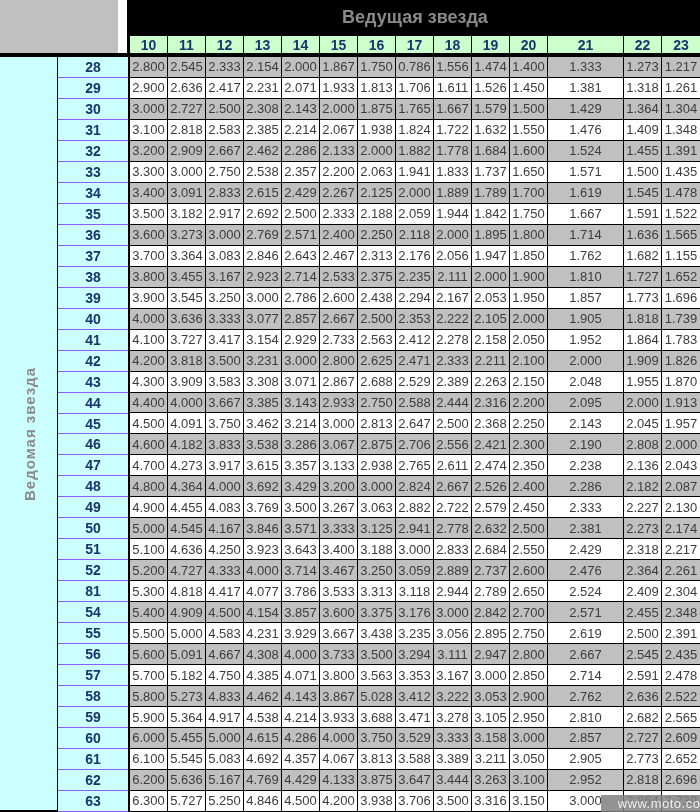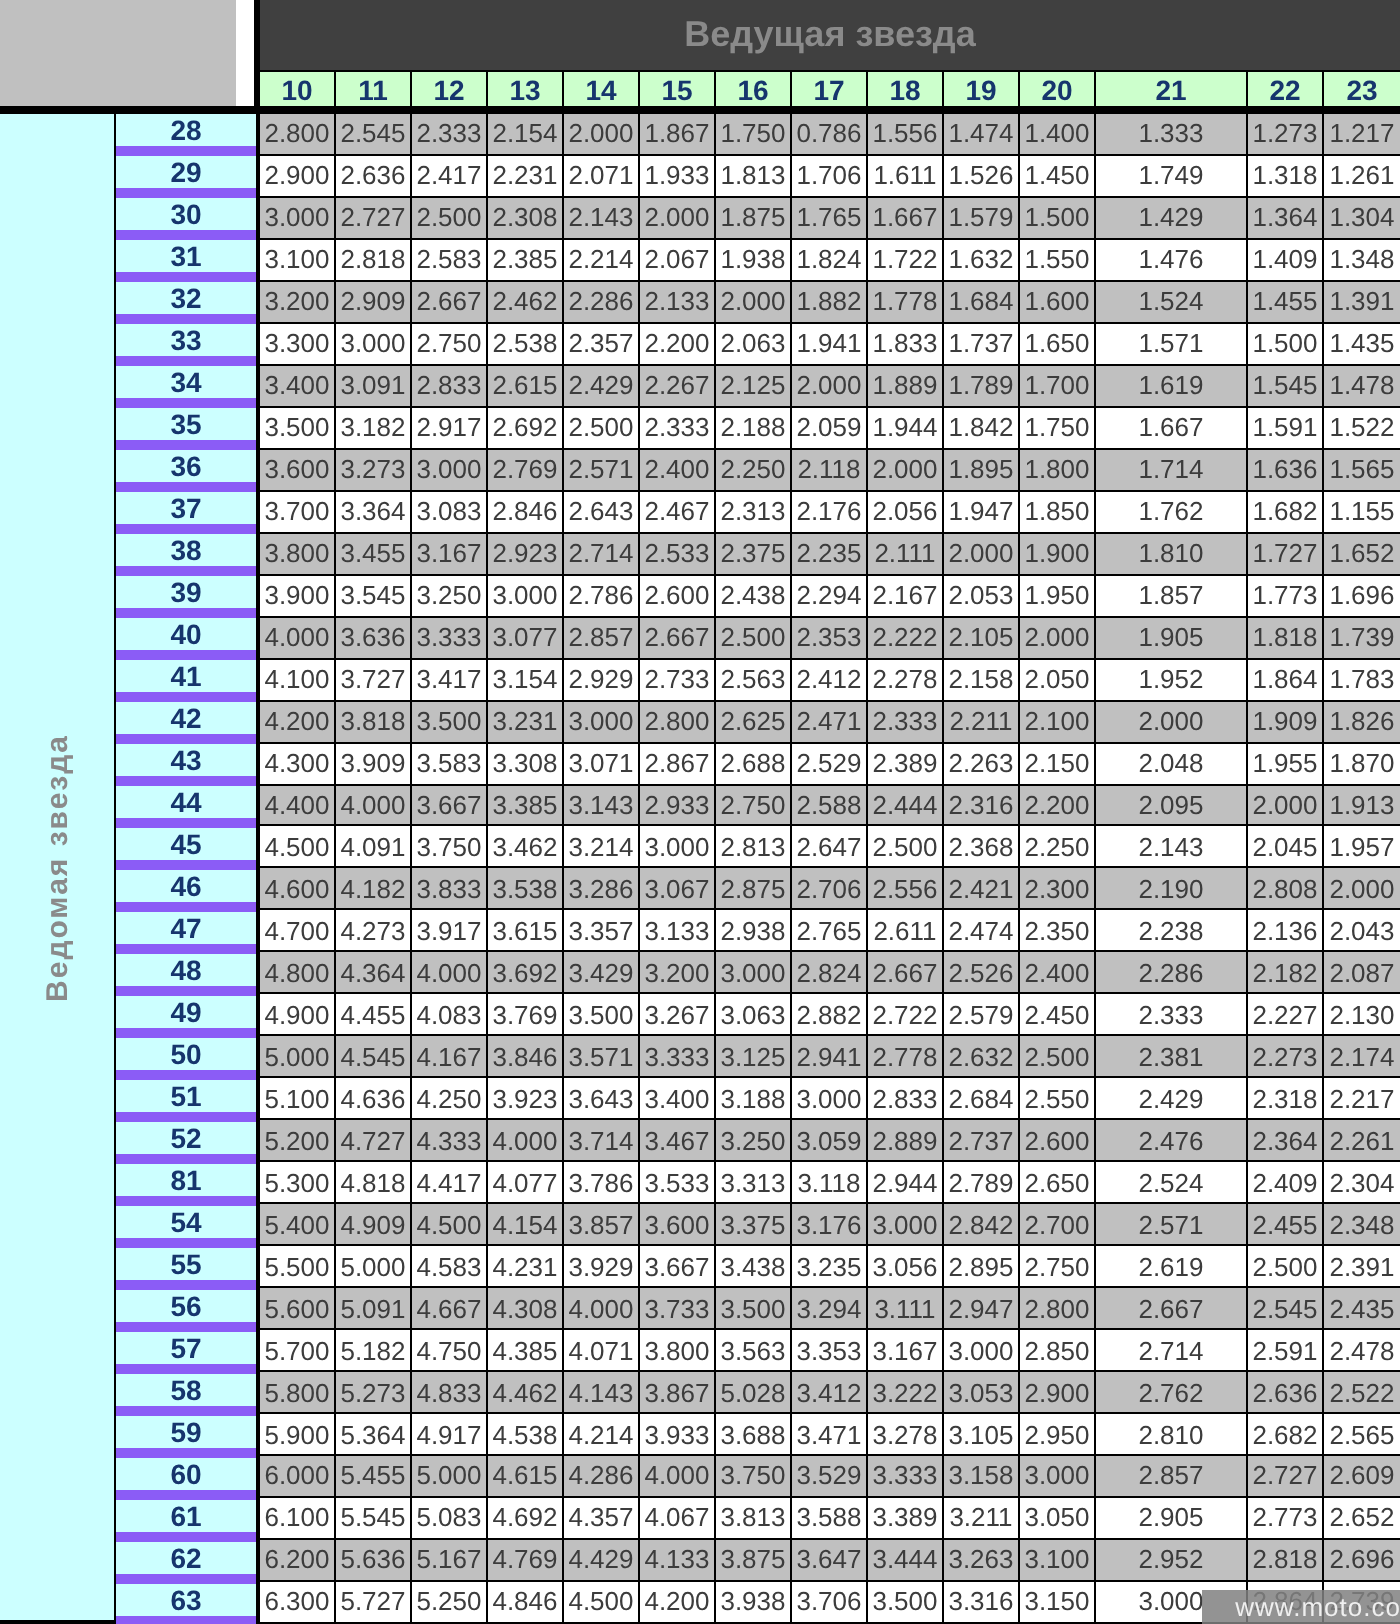--- a/index.html
+++ b/index.html
@@ -1,36 +1,36 @@
 <!DOCTYPE html>
 <html><head>
 <meta charset="utf-8">
 <style>
   html,body{margin:0;padding:0;background:#fff;}
   #app{position:relative;width:700px;height:812px;overflow:hidden;background:#fff;
        font-family:"Liberation Sans",sans-serif;}
   .corner{position:absolute;left:0;top:0;width:118px;height:53px;background:#c0c0c0;}
   .vline{position:absolute;left:127px;top:0;width:3px;height:812px;background:#000;}
   .hline{position:absolute;left:0;top:53px;width:700px;height:4px;background:#000;}
-  .title{position:absolute;left:130px;top:0;width:570px;height:36px;background:#404040;
+  .title{position:absolute;left:130px;top:0;width:570px;height:36px;background:#000000;
          border-bottom:1px solid #000;box-sizing:border-box;display:flex;align-items:center;
          justify-content:center;color:#8a8a8a;font-weight:bold;font-size:18px;}
   .cols14{display:grid;grid-template-columns:repeat(11,1fr) 2fr 1fr 1fr;}
   .colheads{position:absolute;left:130px;top:36px;width:570px;height:17px;background:#ccffcc;}
   .colhead{border-right:1px solid #000;box-sizing:border-box;display:flex;align-items:center;
            justify-content:center;font-weight:bold;font-size:14px;color:#16356d;}
   .colhead:last-child{border-right:none;}
   .sidecol{position:absolute;left:0;top:57px;width:57px;height:755px;background:#ccffff;
            border-bottom:2px solid #000;box-sizing:border-box;}
   .sidelabel{position:absolute;left:50%;top:50%;transform:translate(-50%,-50%) rotate(-90deg);
              white-space:nowrap;color:#8a8a8a;font-weight:bold;font-size:15px;letter-spacing:1px;}
   .rowheads{position:absolute;left:57px;top:57px;width:71px;height:755px;background:#ccffff;
             border-left:1px solid #000;box-sizing:border-box;display:grid;
             grid-template-rows:repeat(36,1fr);}
-  .rowhead{border-bottom:5px solid #8b5cf6;box-sizing:border-box;display:flex;align-items:center;
+  .rowhead{border-bottom:1px solid #8b5cf6;box-sizing:border-box;display:flex;align-items:center;
            justify-content:center;font-weight:bold;font-size:14px;color:#16356d;}
   .grid{position:absolute;left:130px;top:57px;width:570px;height:623px;grid-auto-rows:20.97px;}
   .cell{border-right:1px solid #000;border-bottom:1px solid #000;box-sizing:border-box;
         display:flex;align-items:center;justify-content:center;font-size:13px;color:#3c3c3c;}
   .cell:nth-child(14n){border-right:none;}
   .cell.gray{background:#c0c0c0;}
   .cell.white{background:#ffffff;}
   .watermark{position:absolute;left:553px;top:795px;width:147px;height:17px;
              background:rgba(128,128,128,0.85);color:#efefef;font-size:13px;display:flex;
              align-items:center;justify-content:center;letter-spacing:0.5px;margin-left:48px;}
@@ -119,21 +119,21 @@
       <div class="cell white">2.636</div>
       <div class="cell white">2.417</div>
       <div class="cell white">2.231</div>
       <div class="cell white">2.071</div>
       <div class="cell white">1.933</div>
       <div class="cell white">1.813</div>
       <div class="cell white">1.706</div>
       <div class="cell white">1.611</div>
       <div class="cell white">1.526</div>
       <div class="cell white">1.450</div>
-      <div class="cell white">1.749</div>
+      <div class="cell white">1.381</div>
       <div class="cell white">1.318</div>
       <div class="cell white">1.261</div>
       <div class="cell gray">3.000</div>
       <div class="cell gray">2.727</div>
       <div class="cell gray">2.500</div>
       <div class="cell gray">2.308</div>
       <div class="cell gray">2.143</div>
       <div class="cell gray">2.000</div>
       <div class="cell gray">1.875</div>
       <div class="cell gray">1.765</div>

